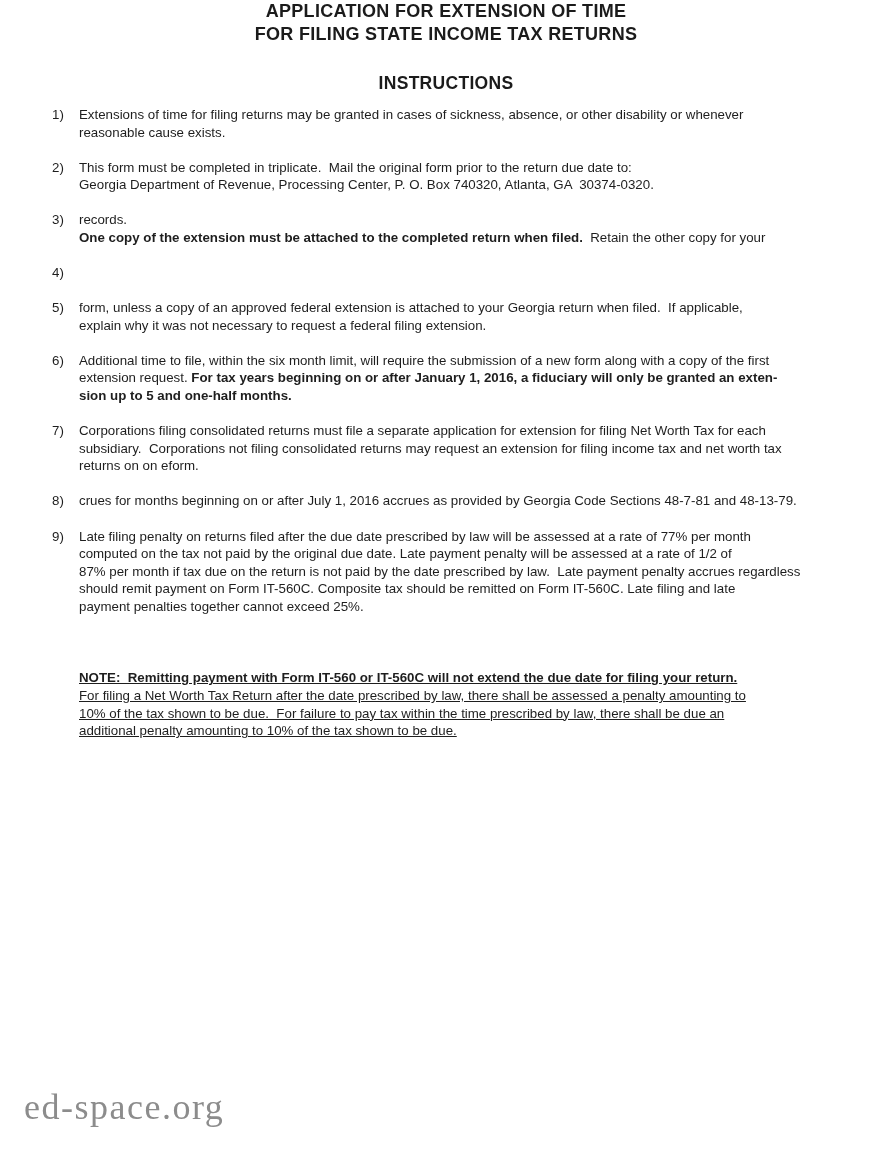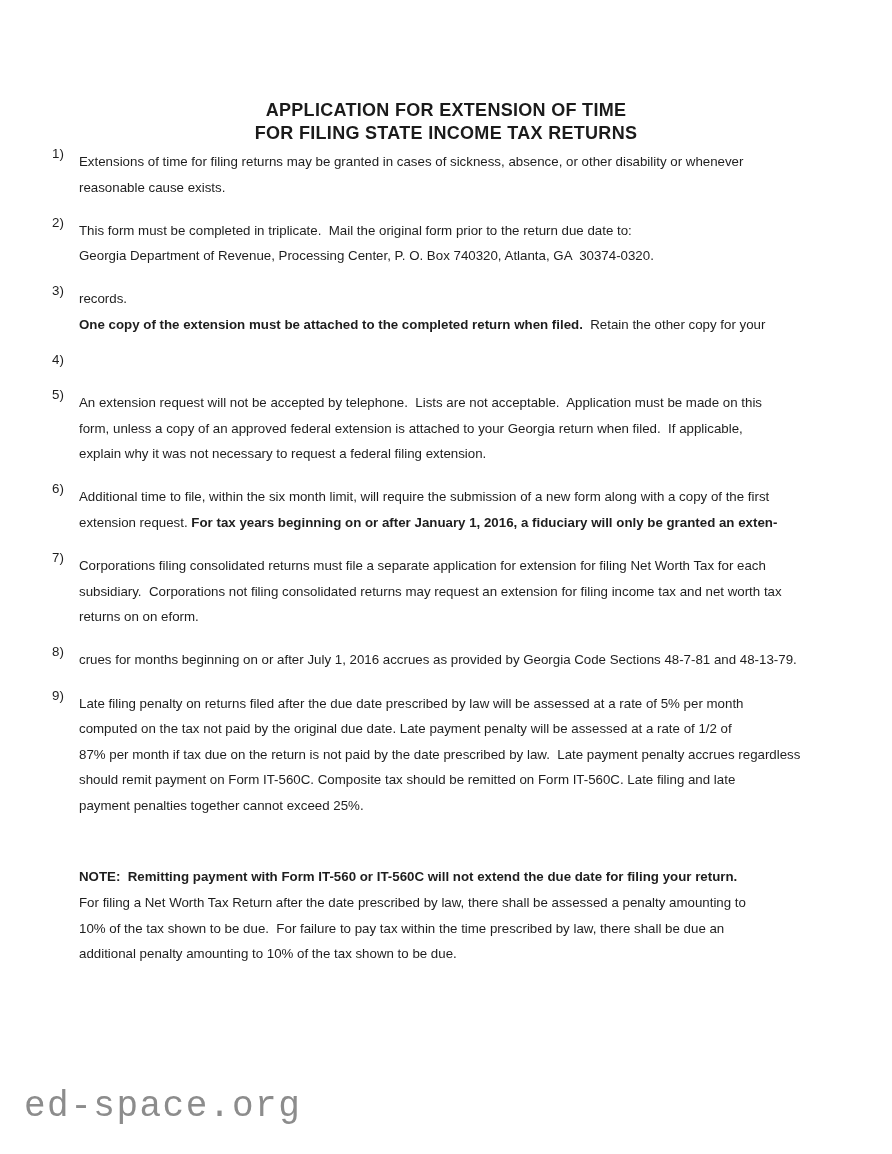--- a/index.html
+++ b/index.html
@@ -7,21 +7,20 @@
     width: 892px;
     height: 1154px;
     background: #ffffff;
     position: relative;
     overflow: hidden;
     font-family: "Liberation Sans", sans-serif;
     color: #1e1e1e;
   }
   .doc-title {
     margin: 0;
-    padding-top: 99px;
     text-align: center;
     font-size: 18px;
     font-weight: bold;
     line-height: 23px;
     letter-spacing: 0.3px;
     color: #1b1b1b;
   }
   .section-heading {
     margin: 27px 0 12px 0;
     text-align: center;
@@ -37,44 +36,46 @@
     line-height: 17.6px;
   }
   .item {
     display: flex;
     margin: 0 0 17.5px 0;
   }
   .item .num {
     width: 27px;
     flex: none;
   }
-  .line { white-space: pre; margin-top: 8px; }
+  .line { white-space: pre; }
   .line b { font-weight: bold; }
   .note-block {
     margin: 54px 0 0 79px;
     font-size: 13.3px;
     line-height: 17.6px;
+    text-decoration: underline;
   }
   .watermark {
     position: absolute;
     left: 24px;
     top: 1086px;
-    font-family: Liberation Mono, monospace;
+    font-family: Liberation Serif, serif;
     font-size: 36px;
     font-weight: normal;
     letter-spacing: 1.5px;
   }
 </style>
 </head>
 <body>
 
 <div class="page">
 
   <h1 class="doc-title"><span>APPLICATION FOR EXTENSION OF TIME</span><br><span>FOR FILING STATE INCOME TAX RETURNS</span></h1>
 
+  <h2 class="section-heading">INSTRUCTIONS</h2>
 
   <div class="instruction-list" id="instruction-list">
       <div class="item">
         <span class="num">1)</span>
         <div class="txt">
           <div class="line"><span>Extensions of time for filing returns may be granted in cases of sickness, absence, or other disability or whenever</span></div>
           <div class="line"><span>reasonable cause exists.</span></div>
         </div>
       </div>
       <div class="item">
@@ -90,50 +91,50 @@
           <div class="line"><span>records.</span></div>
           <div class="line"><b>One copy of the extension must be attached to the completed return when filed.</b><span>  Retain the other copy for your</span></div>
         </div>
       </div>
       <div class="item">
         <span class="num">4)</span>
       </div>
       <div class="item">
         <span class="num">5)</span>
         <div class="txt">
-          <div class="line"><span>An extension request will not be accepted by telephone.  Lists are not acceptable.  Application must be made on this</span></div>
           <div class="line"><span>form, unless a copy of an approved federal extension is attached to your Georgia return when filed.  If applicable,</span></div>
           <div class="line"><span>explain why it was not necessary to request a federal filing extension.</span></div>
         </div>
       </div>
       <div class="item">
         <span class="num">6)</span>
         <div class="txt">
           <div class="line"><span>Additional time to file, within the six month limit, will require the submission of a new form along with a copy of the first</span></div>
           <div class="line"><span>extension request. </span><b>For tax years beginning on or after January 1, 2016, a fiduciary will only be granted an exten-</b></div>
+          <div class="line"><b>sion up to 5 and one-half months.</b></div>
         </div>
       </div>
       <div class="item">
         <span class="num">7)</span>
         <div class="txt">
           <div class="line"><span>Corporations filing consolidated returns must file a separate application for extension for filing Net Worth Tax for each</span></div>
           <div class="line"><span>subsidiary.  Corporations not filing consolidated returns may request an extension for filing income tax and net worth tax</span></div>
           <div class="line"><span>returns on on eform.</span></div>
         </div>
       </div>
       <div class="item">
         <span class="num">8)</span>
         <div class="txt">
           <div class="line"><span>crues for months beginning on or after July 1, 2016 accrues as provided by Georgia Code Sections 48-7-81 and 48-13-79.</span></div>
         </div>
       </div>
       <div class="item">
         <span class="num">9)</span>
         <div class="txt">
-          <div class="line"><span>Late filing penalty on returns filed after the due date prescribed by law will be assessed at a rate of 5% per month</span></div>
+          <div class="line"><span>Late filing penalty on returns filed after the due date prescribed by law will be assessed at a rate of 77% per month</span></div>
           <div class="line"><span>computed on the tax not paid by the original due date. Late payment penalty will be assessed at a rate of 1/2 of</span></div>
           <div class="line"><span>87% per month if tax due on the return is not paid by the date prescribed by law.  Late payment penalty accrues regardless</span></div>
           <div class="line"><span>should remit payment on Form IT-560C. Composite tax should be remitted on Form IT-560C. Late filing and late</span></div>
           <div class="line"><span>payment penalties together cannot exceed 25%.</span></div>
         </div>
       </div>
     </div>
 
   <div class="note-block" id="note-block">
       <div class="line"><b>NOTE:  Remitting payment with Form IT-560 or IT-560C will not extend the due date for filing your return.</b></div>

